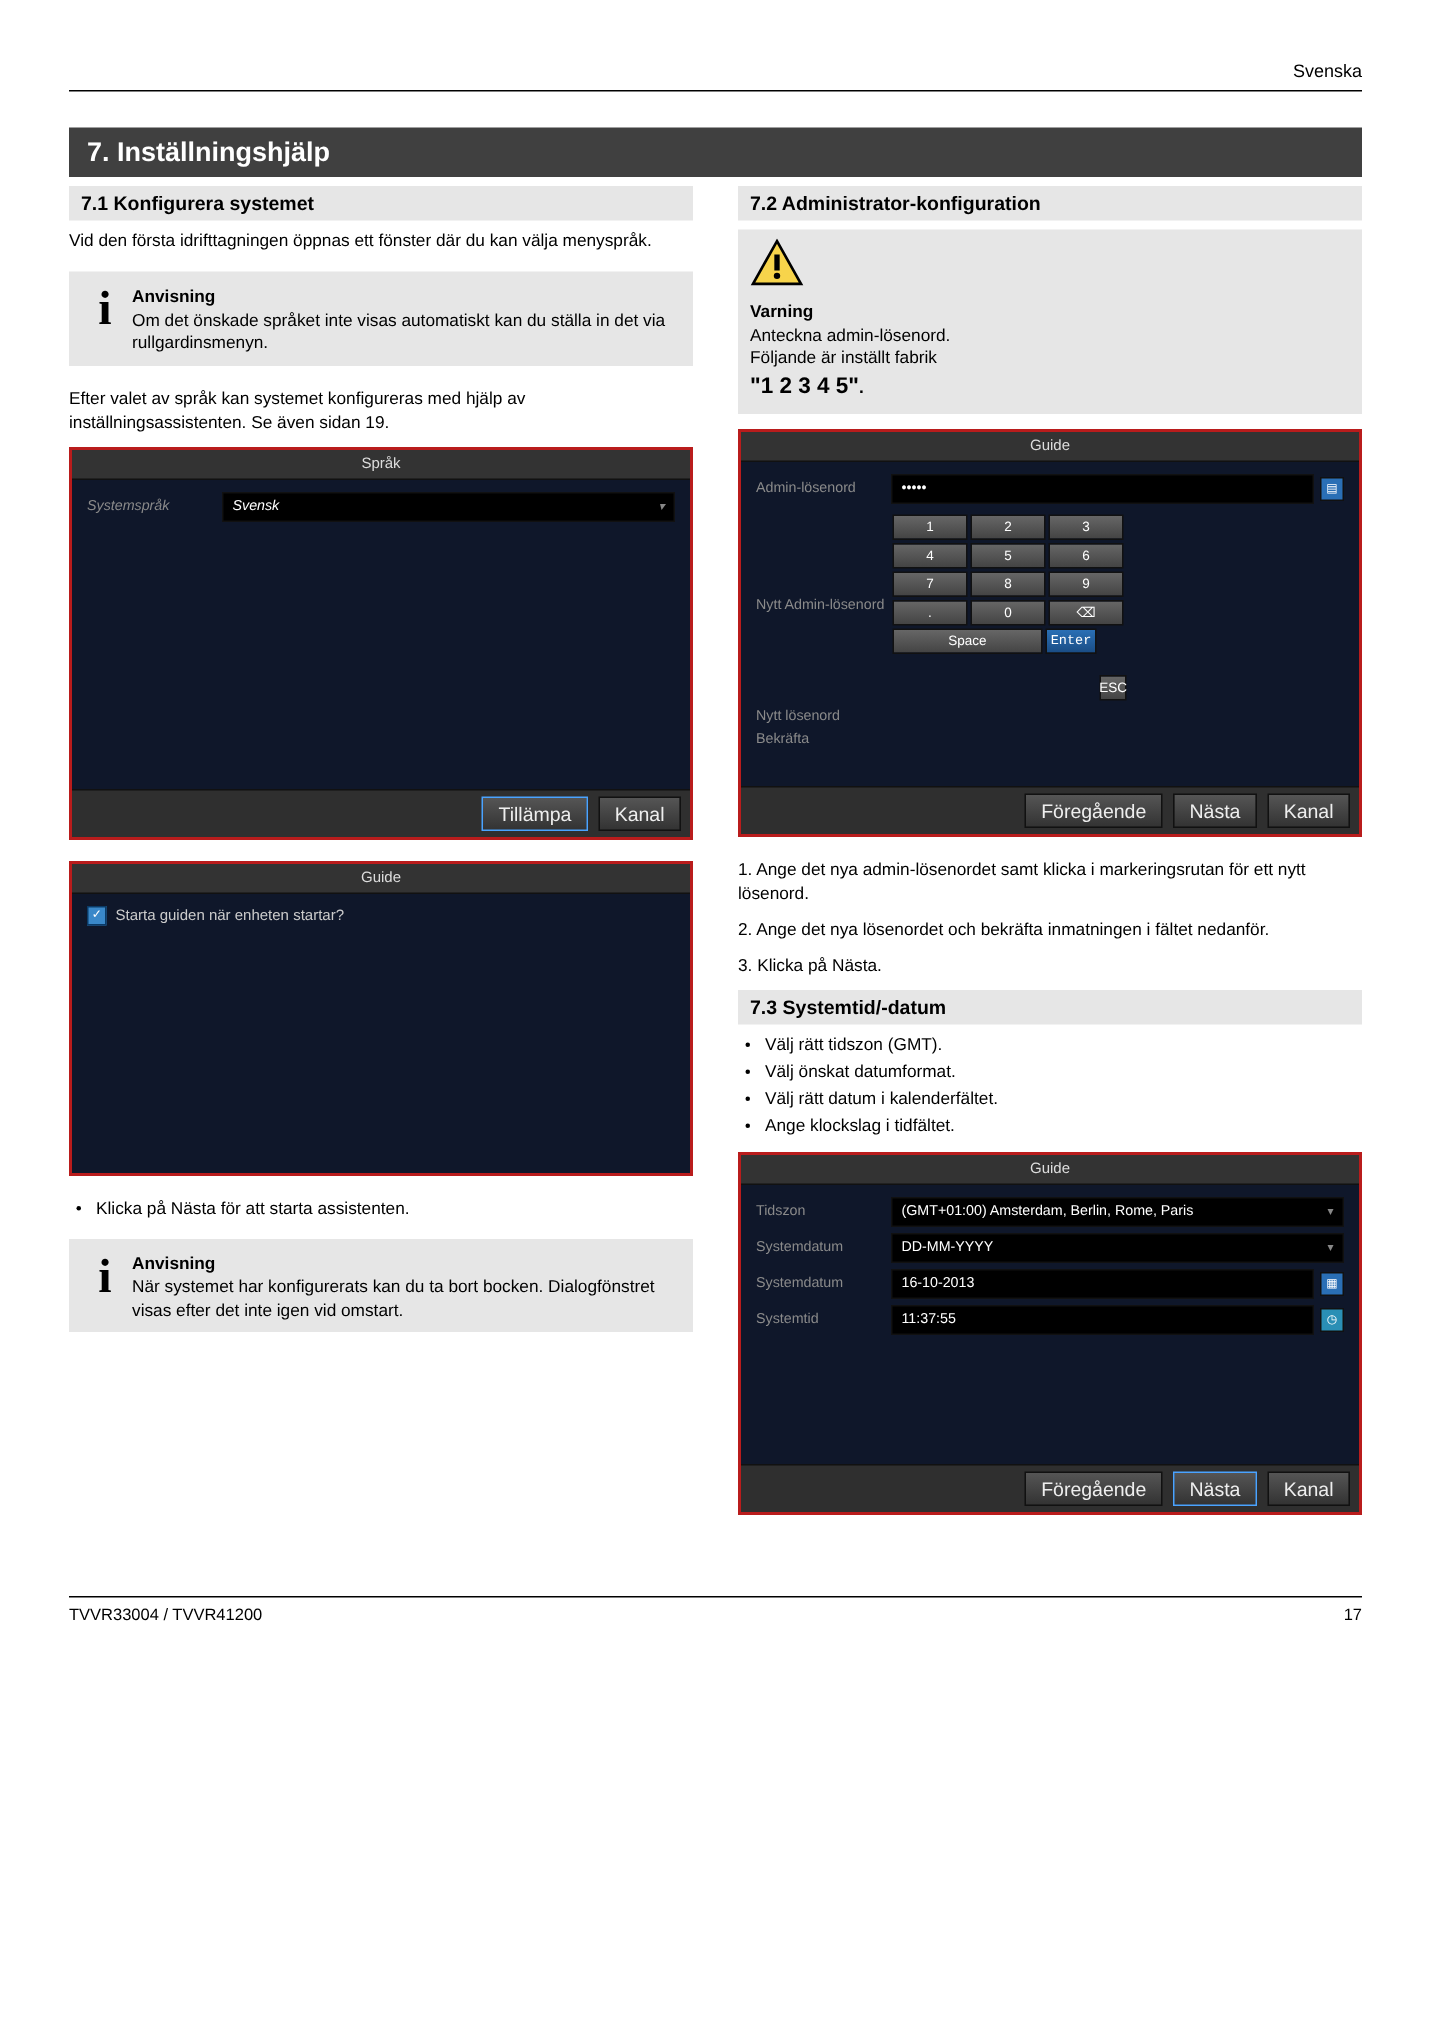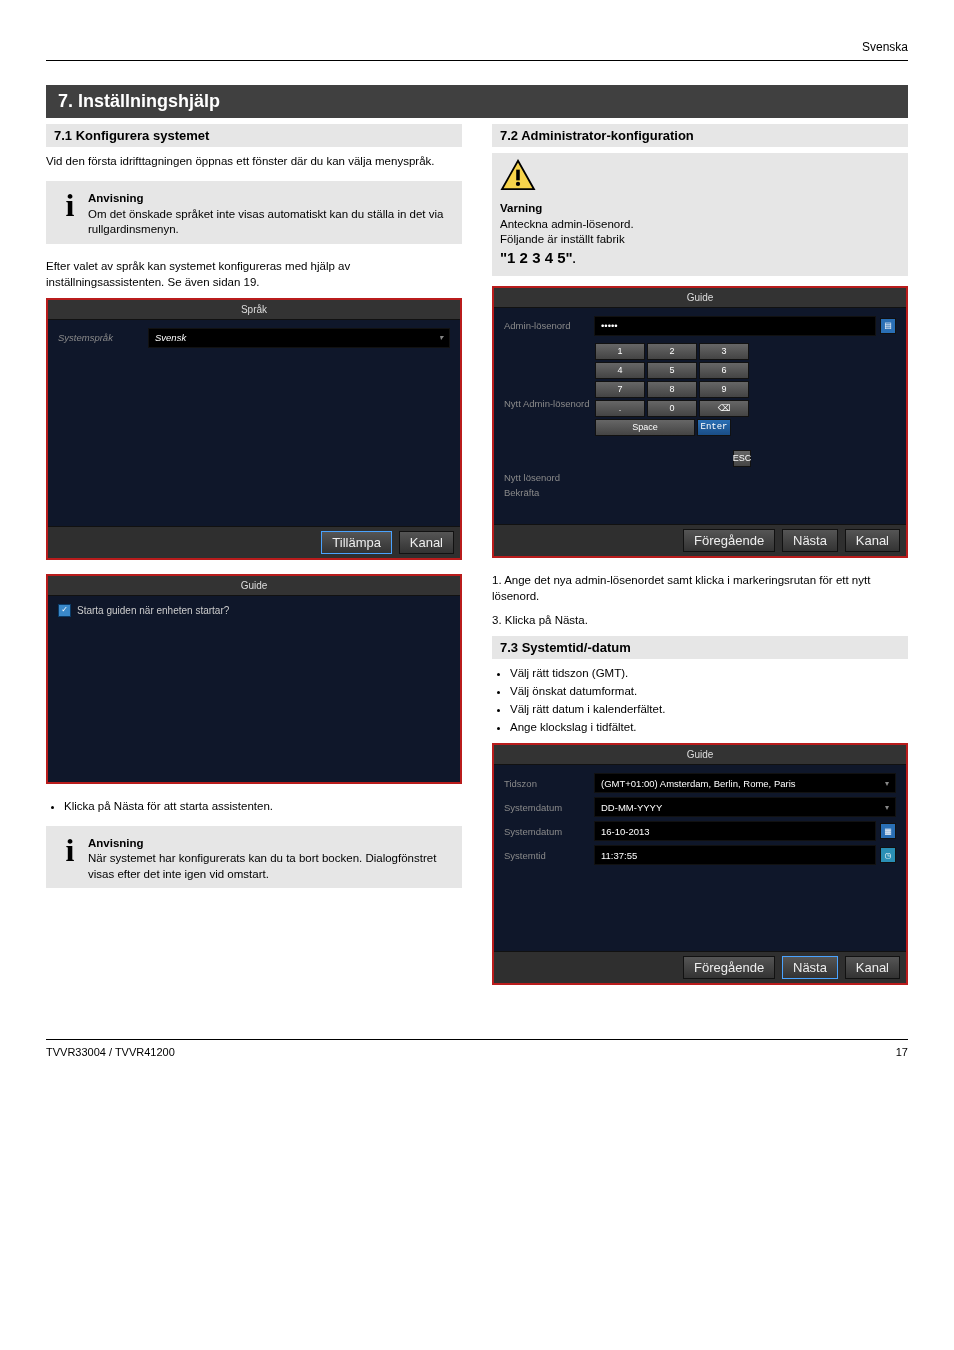--- a/index.html
+++ b/index.html
@@ -341,20 +341,21 @@
           </div>
         </div>
         <div class="shot-footer">
           <span class="dark-btn">Föregående</span>
           <span class="dark-btn">Nästa</span>
           <span class="dark-btn">Kanal</span>
         </div>
       </div>
 
       <div class="body-text">1. Ange det nya admin-lösenordet samt klicka i markeringsrutan för ett nytt lösenord.</div>
+      <div class="body-text">2. Ange det nya lösenordet och bekräfta inmatningen i fältet nedanför.</div>
       <div class="body-text">3. Klicka på Nästa.</div>
 
       <div class="gray-heading">7.3 Systemtid/-datum</div>
       <ul class="bullet">
         <li>Välj rätt tidszon (GMT).</li>
         <li>Välj önskat datumformat.</li>
         <li>Välj rätt datum i kalenderfältet.</li>
         <li>Ange klockslag i tidfältet.</li>
       </ul>
 

